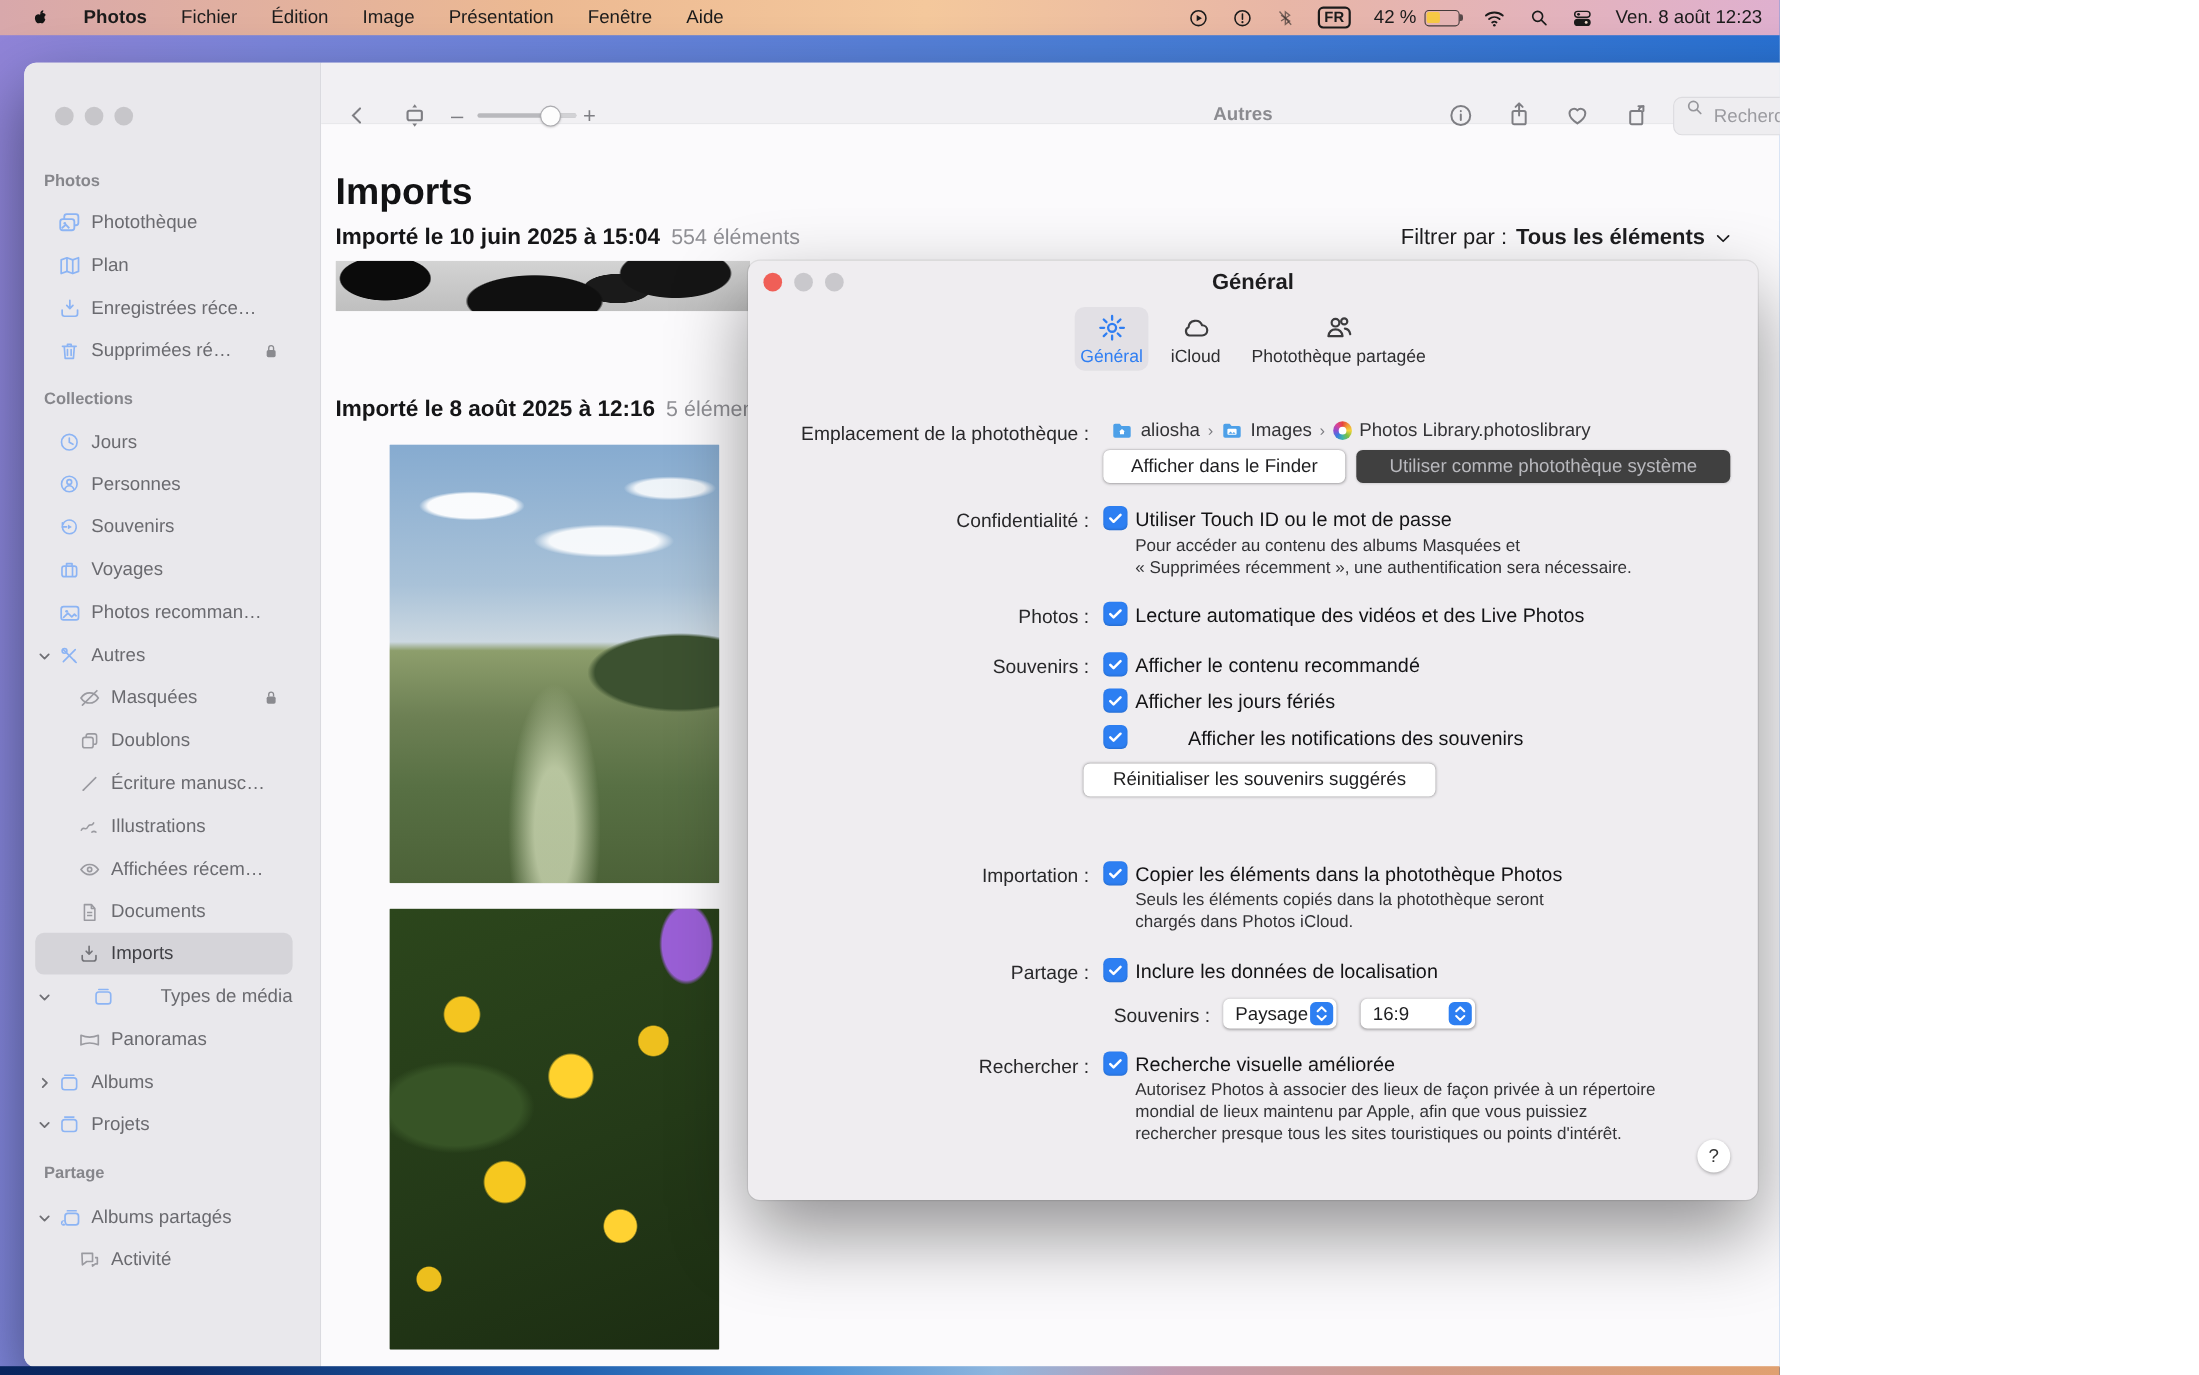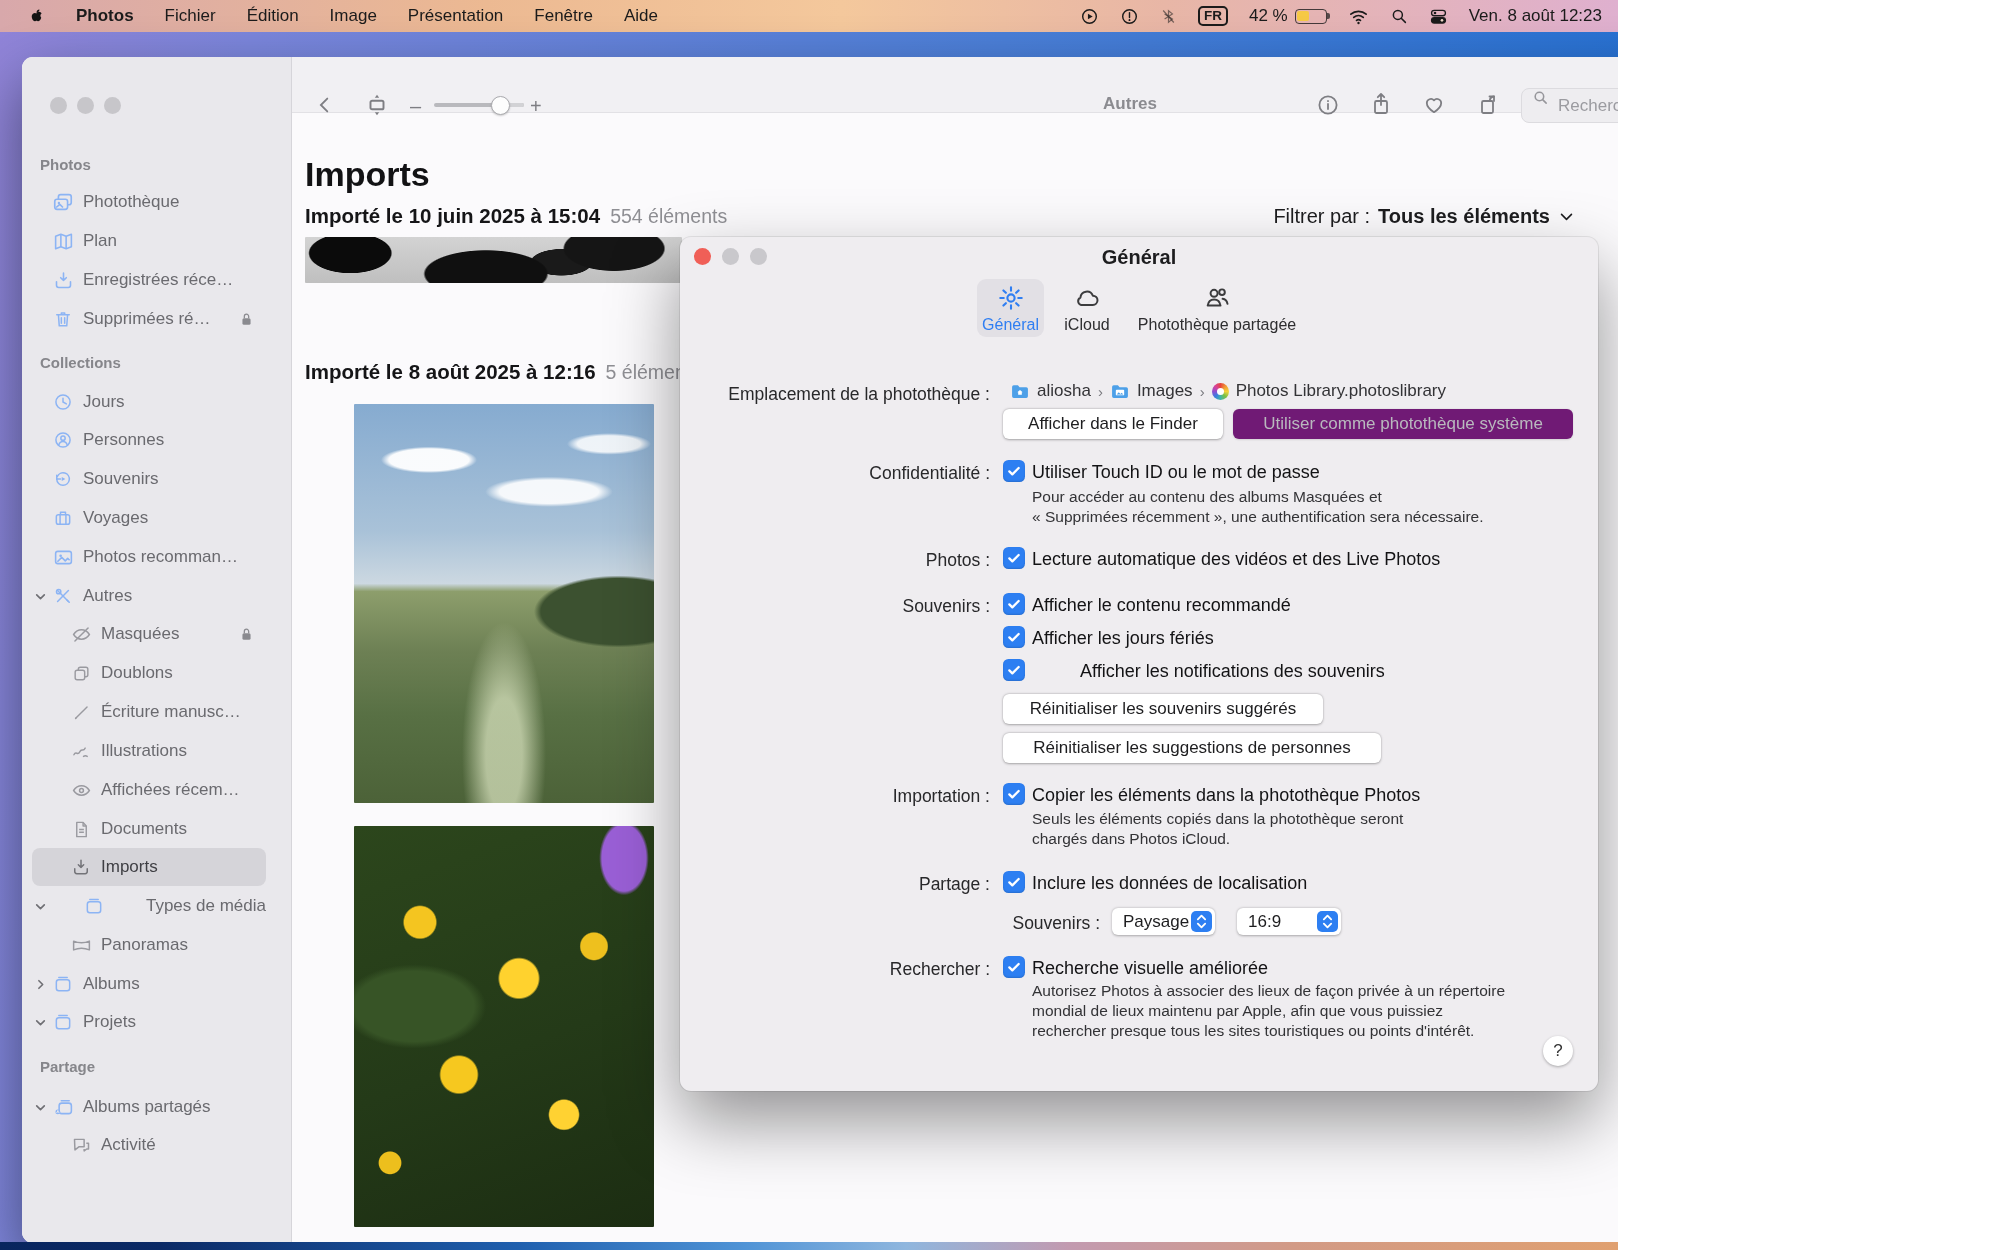--- a/index.html
+++ b/index.html
@@ -102,21 +102,21 @@
   .tab .tlabel{font-size:16px;color:#2e2e30;}
   .tab.selected .tlabel{color:#2f7ef2;}
   .tab-bg{position:absolute;left:297px;top:42px;width:67px;height:58px;background:#e2e0e5;border-radius:9px;}
   .dlg-label{position:absolute;left:0;width:310px;text-align:right;font-size:17.5px;color:#28282a;}
   .chk{position:absolute;width:22px;height:22px;background:#2d7ff2;border-radius:5.5px;box-shadow:inset 0 -1px 2px rgba(0,0,0,.15);}
   .chk svg{margin:3px auto;}
   .chklbl{position:absolute;font-size:18px;color:#131315;white-space:nowrap;}
   .dlg-note{position:absolute;left:352px;font-size:15.5px;line-height:20px;color:#333336;}
   .dlg-btn{position:absolute;height:30px;background:#ffffff;border-radius:6px;display:flex;align-items:center;justify-content:center;
     font-size:17px;color:#1d1d1f;box-shadow:0 .5px 2.5px rgba(0,0,0,.3),0 0 0 .5px rgba(0,0,0,.05);white-space:nowrap;}
-  .dlg-btn.disabled{background:#701a75;color:#b9b9be;box-shadow:0 .5px 2px rgba(0,0,0,.12);}
+  .dlg-btn.disabled{background:#404040;color:#b9b9be;box-shadow:0 .5px 2px rgba(0,0,0,.12);}
   .popup{position:absolute;height:27px;background:#ffffff;border-radius:6px;display:flex;align-items:center;
     box-shadow:0 .5px 2.5px rgba(0,0,0,.3);padding-left:11px;box-sizing:border-box;}
   .popup .pv{font-size:17px;color:#1d1d1f;flex:1;}
   .popup .step{width:21px;height:21px;background:#2d7ff2;border-radius:5px;margin-right:3px;display:flex;flex-direction:column;
     align-items:center;justify-content:center;gap:1px;flex:none;}
   .crumb{display:flex;align-items:center;gap:7px;font-size:17px;color:#333336;}
   .crumb .sep{color:#7a7a7f;font-size:15px;}
   .appicon{width:17px;height:17px;border-radius:50%;
     background:conic-gradient(#e7453c,#f09a36,#f2d43a,#7cc043,#3fb5a8,#3a7de0,#8e4fd0,#d8439a,#e7453c);}
   .appicon::after{content:"";display:block;width:7px;height:7px;margin:5px;border-radius:50%;background:#fff;}
@@ -656,22 +656,21 @@
           <path d="M5 12.5l4.5 4.5L19 7.5"></path>
         </svg>
       </span>
     <span class="chklbl" style="left:352px;top:391px;">Afficher les jours fériés</span>
     <span class="chk" style="left:323px;top:422px;">
         <svg width="16" height="16" viewBox="0 0 24 24" fill="none" stroke="#fff" stroke-width="3.4" stroke-linecap="round" stroke-linejoin="round">
           <path d="M5 12.5l4.5 4.5L19 7.5"></path>
         </svg>
       </span>
     <span class="chklbl" style="left:352px;top:424px;margin-left:48px;">Afficher les notifications des souvenirs</span>
-    <div class="dlg-btn" style="left:323px;top:457px;width:320px;">Réinitialiser les souvenirs suggérés</div>
-    <div class="dlg-btn" style="left:323px;top:496px;width:378px;">Réinitialiser les suggestions de personnes</div>
+    <div class="dlg-btn" style="left:305px;top:457px;width:320px;">Réinitialiser les souvenirs suggérés</div>
 
     <div class="dlg-label" style="top:549px;">Importation :</div>
     <span class="chk" style="left:323px;top:546px;">
         <svg width="16" height="16" viewBox="0 0 24 24" fill="none" stroke="#fff" stroke-width="3.4" stroke-linecap="round" stroke-linejoin="round">
           <path d="M5 12.5l4.5 4.5L19 7.5"></path>
         </svg>
       </span>
     <span class="chklbl" style="left:352px;top:548px;">Copier les éléments dans la photothèque Photos</span>
     <div class="dlg-note" style="top:572px;">
       <div>Seuls les éléments copiés dans la photothèque seront</div>

